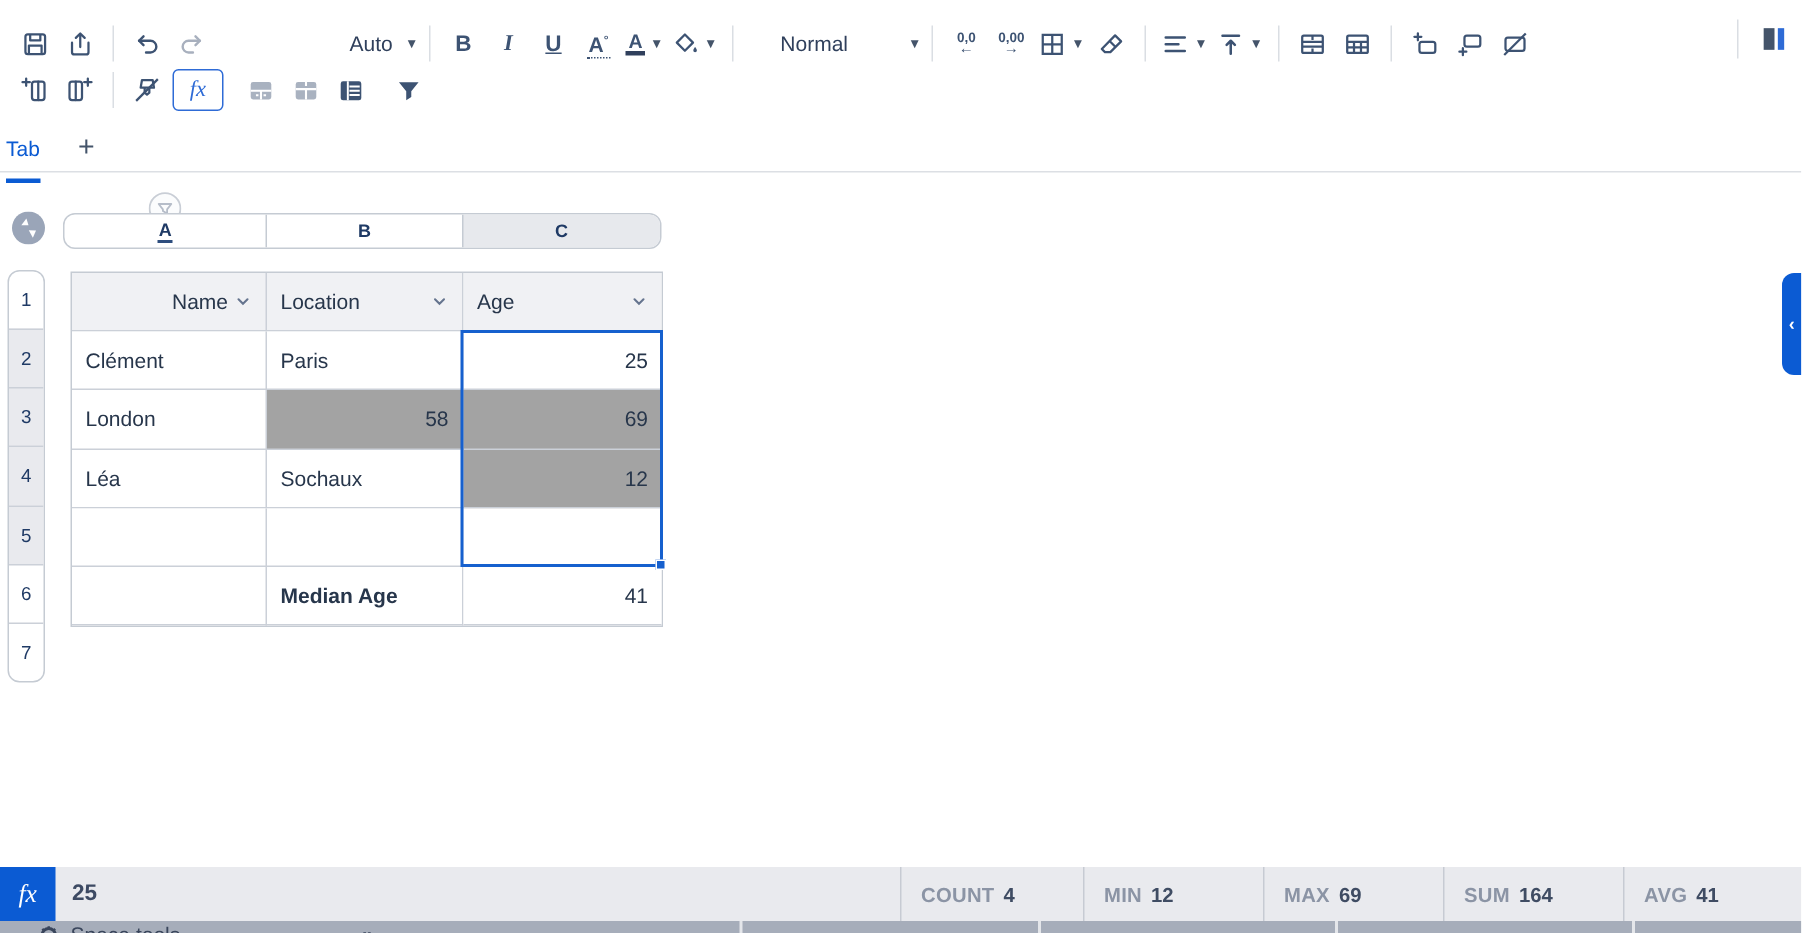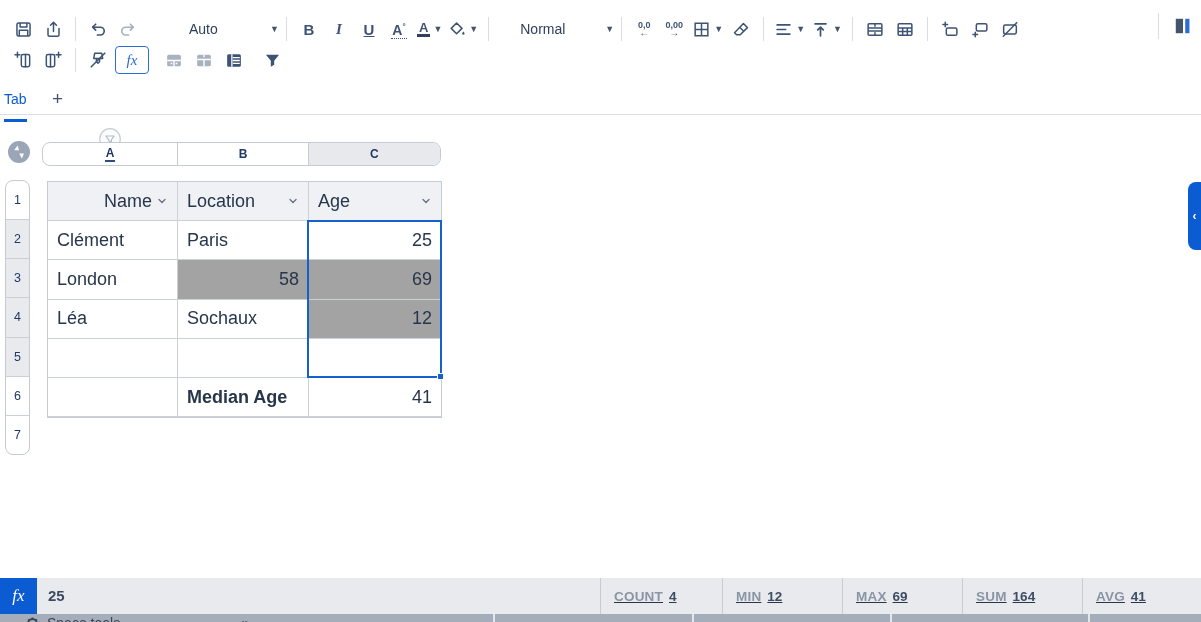--- a/index.html
+++ b/index.html
@@ -16,21 +16,21 @@
     min-width:30px; height:30px; display:flex; align-items:center; justify-content:center;
     border-radius:3px; cursor:pointer; color:#3D5373; gap:3px; padding:0 3px;
   }
   .tb-div { width:1px; height:24px; background:#DADEE3; margin:0 7px; }
   .caret { font-size:9px; color:#44546A; line-height:1; }
   .tb-select {
     display:flex; align-items:center; height:30px; border-radius:3px; cursor:pointer;
     color:#30405C; font-size:14px;
   }
   .sel-auto { width:118px; margin-left:18px; padding-left:28px; }
-  .sel-auto .lbl { flex:1; }
+  .sel-auto .lbl { flex:1;margin-left:44px; }
   .sel-normal { width:118px; padding-left:24px; }
   .sel-normal .lbl { flex:1; }
   .tb-letter { font-size:15px; font-weight:bold; color:#3D5373; }
   .tb-letter.it { font-style:italic; font-family:"Liberation Serif", serif; font-weight:bold; }
   .tb-letter.un { text-decoration:underline; }
   .clearfmt { font-size:14px; font-weight:bold; color:#3D5373; border-bottom:1px dotted #3D5373; padding:0 1px; line-height:15px; }
   .clearfmt sup { font-size:8px; }
   .txtcolor { font-size:13px; font-weight:bold; color:#3D5373; border-bottom:3px solid #30405C; line-height:13px; padding:0 2px; }
   .dec { display:flex; flex-direction:column; align-items:center; font-size:9px; font-weight:bold; color:#3D5373; line-height:8px; }
   .dec .arr { font-size:10px; }
@@ -69,21 +69,21 @@
   .row-h { flex:1; display:flex; align-items:center; justify-content:center; font-size:12.5px; color:#1F3A65; cursor:pointer; }
   .row-h + .row-h { border-top:1px solid #CBD0D8; }
   .row-h.sel { background:#E9EAEE; }
   
   .sheet {
     position:absolute; left:47px; top:181px; border:1px solid #C5CBD3;
     display:grid; grid-template-columns:130px 131px 132px; grid-auto-rows:39.2px;
   }
   .cell {
     border-right:1px solid #CBD0D8; border-bottom:1px solid #CBD0D8;
-    display:flex; align-items:center; padding:0 9px; font-size:18px; color:#27364B;
+    display:flex; align-items:center; padding:0 9px; font-size:14px; color:#27364B;
     background:#fff; cursor:cell; overflow:hidden; white-space:nowrap;
   }
   .cell:nth-child(3n) { border-right:none; }
   .cell.hd { background:#F0F1F4; }
   .cell.num { justify-content:flex-end; }
   .cell.shaded { background:#a3a3a3; }
   .cell.bold { font-weight:bold;text-align:center; }
   .cell.hd .hlbl { flex:1; }
   .cell.hd.right-al { justify-content:flex-end; }
   .cell.hd.right-al .hlbl { flex:none; margin-right:4px; }
@@ -99,21 +99,21 @@
     color:#fff; font-size:12px; font-weight:bold;
   }
   
   .status-bar { position:absolute; left:0; top:578px; width:1201px; height:36px; background:#E9EAEE; }
   .fx-chip {
     position:absolute; left:0; top:0; width:37px; height:36px; background:#0B5BD3; cursor:pointer;
     display:flex; align-items:center; justify-content:center;
     color:#fff; font-family:"Liberation Serif", serif; font-style:italic; font-size:17px;
   }
   .cell-val { position:absolute; left:48px; top:0; line-height:36px; font-size:15px; font-weight:bold; color:#3D4A63; }
-  .stats { position:absolute; left:600px; top:0; height:36px; display:flex;text-decoration:underline; }
+  .stats { position:absolute; left:600px; top:0; height:36px; display:flex; }
   .stat { height:36px; display:flex; align-items:center; padding-left:13px; border-left:1px solid #C7CBD3; }
   .stat-0 { width:122px; } .stat-1 { width:120px; } .stat-2 { width:120px; } .stat-3 { width:120px; } .stat-4 { width:119px; }
   .stat .slbl { color:#8B94A5; font-size:13.5px; font-weight:bold; letter-spacing:.2px; }
   .stat .sval { color:#3F4C63; font-size:13.5px; font-weight:bold; margin-left:6px; }
   
   .bottom-strip { position:absolute; left:0; top:614px; width:1201px; height:8px; background:#A6ADBA; overflow:hidden; }
   .strip-text { position:absolute; top:1px; font-size:14px; color:#39455B; display:flex; align-items:center; gap:8px; }
   .strip-tools { left:26px; }
   .strip-collapse { left:240px; font-weight:bold; }
   .strip-div { position:absolute; top:0; width:2px; height:8px; background:#E4E6EA; }

